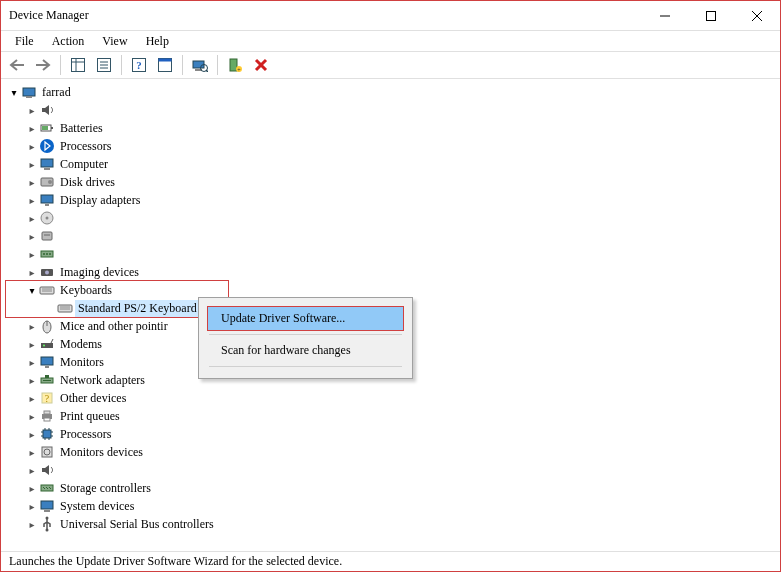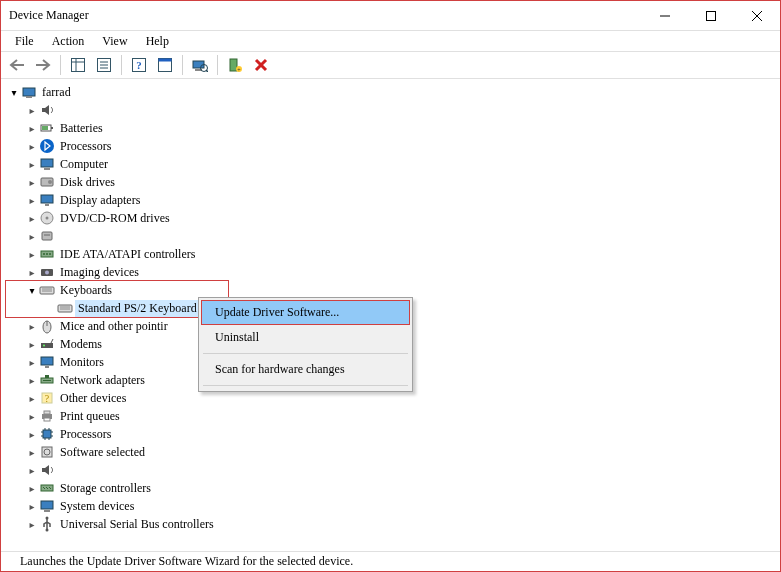--- a/index.html
+++ b/index.html
@@ -86,40 +86,40 @@
   .hl-box-keyboards {
     position: absolute;
     border: 1px solid #d04040;
     pointer-events: none;
   }
   .context-menu {
     position: absolute;
     background: #f0f0f0;
     border: 1px solid #a0a0a0;
     box-shadow: 3px 3px 3px rgba(0,0,0,0.2);
-    padding: 2px;
+    padding: 8px;
     font-size: 12px;
     z-index: 10;
   }
   .cm-item {
     padding: 5px 18px 5px 14px;
     white-space: nowrap;
   }
   .cm-item.hover {
     background: #91c9f7;
     border: 1px solid #d04040;
     padding: 4px 17px 4px 13px;
   }
   .cm-item.bold { font-weight: bold; }
   .cm-sep { height: 1px; background: #d0d0d0; margin: 3px 2px; }
   .statusbar {
     height: 20px;
     border-top: 1px solid #e0e0e0;
     display: flex; align-items: center;
-    padding-left: 19px;
+    padding-left: 8px;
     font-size: 12px;
   }
 </style>
 </head>
 <body>
 
 <div class="window">
 
   <div class="titlebar">
     <span class="titlebar-title">Device Manager</span>
@@ -287,42 +287,40 @@
         <span class="row-label">Display adapters</span>
       </div>
       <div class="tree-row" style="padding-left: 20px;">
         <span class="arrow">▸</span>
         <span class="dev-icon">
           <svg width="16" height="16">
             <circle cx="8" cy="8" r="6" fill="#ddd" stroke="#888"></circle>
             <circle cx="8" cy="8" r="1.5" fill="#888"></circle>
           </svg>
         </span>
-        <span class="row-label">DVD/CD-ROM drives</span>
       </div>
       <div class="tree-row" style="padding-left: 20px;">
         <span class="arrow">▸</span>
         <span class="dev-icon">
           <svg width="16" height="16">
             <rect x="3" y="4" width="10" height="8" rx="1" fill="#bbb" stroke="#666"></rect>
             <line x1="5" y1="7" x2="11" y2="7" stroke="#666"></line>
           </svg>
         </span>
       </div>
       <div class="tree-row" style="padding-left: 20px;">
         <span class="arrow">▸</span>
         <span class="dev-icon">
           <svg width="16" height="16">
             <rect x="2" y="5" width="12" height="6" fill="#8a8" stroke="#363"></rect>
             <circle cx="5" cy="8" r="1" fill="#363"></circle>
             <circle cx="8" cy="8" r="1" fill="#363"></circle>
             <circle cx="11" cy="8" r="1" fill="#363"></circle>
           </svg>
         </span>
-        <span class="row-label">IDE ATA/ATAPI controllers</span>
       </div>
       <div class="tree-row" style="padding-left: 20px;">
         <span class="arrow">▸</span>
         <span class="dev-icon">
           <svg width="16" height="16">
             <rect x="2" y="5" width="12" height="7" rx="1" fill="#555"></rect>
             <circle cx="8" cy="8.5" r="2" fill="#aac"></circle>
           </svg>
         </span>
         <span class="row-label">Imaging devices</span>
@@ -429,21 +427,21 @@
         <span class="row-label">Processors</span>
       </div>
       <div class="tree-row" style="padding-left: 20px;">
         <span class="arrow">▸</span>
         <span class="dev-icon">
           <svg width="16" height="16">
             <rect x="3" y="3" width="10" height="10" fill="#ddd" stroke="#666"></rect>
             <circle cx="8" cy="8" r="3" fill="none" stroke="#666"></circle>
           </svg>
         </span>
-        <span class="row-label">Software selected</span>
+        <span class="row-label">Monitors devices</span>
       </div>
       <div class="tree-row" style="padding-left: 20px;">
         <span class="arrow">▸</span>
         <span class="dev-icon">
           <svg width="16" height="16">
             <path d="M3 6h3l4-3v10l-4-3H3z" fill="#555"></path>
             <path d="M12 5c2 2 2 4 0 6" fill="none" stroke="#555"></path>
           </svg>
         </span>
       </div>
@@ -476,21 +474,20 @@
             <circle cx="8" cy="14" r="1.5" fill="#555"></circle>
           </svg>
         </span>
         <span class="row-label">Universal Serial Bus controllers</span>
       </div>
 
     <div class="hl-box-keyboards" id="hlbox" style="left: 4px; top: 201px; width: 224px; height: 38px;"></div>
 
     <div class="context-menu" id="cmenu" style="left:197px; top:218px; width:215px;">
       <div class="cm-item hover">Update Driver Software...</div>
-      <div class="cm-item">Uninstall</div>
       <div class="cm-sep"></div>
       <div class="cm-item">Scan for hardware changes</div>
       <div class="cm-sep"></div>
     </div>
   </div>
 
   <div class="statusbar">
     <span>Launches the Update Driver Software Wizard for the selected device.</span>
   </div>
 </div>

